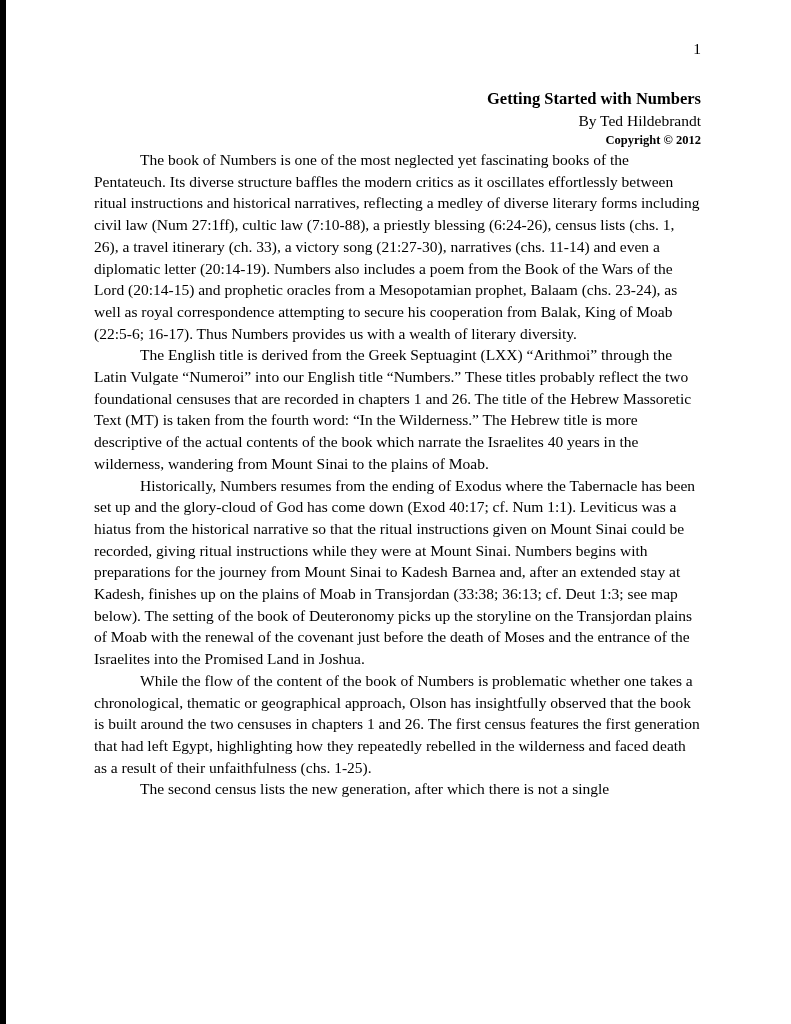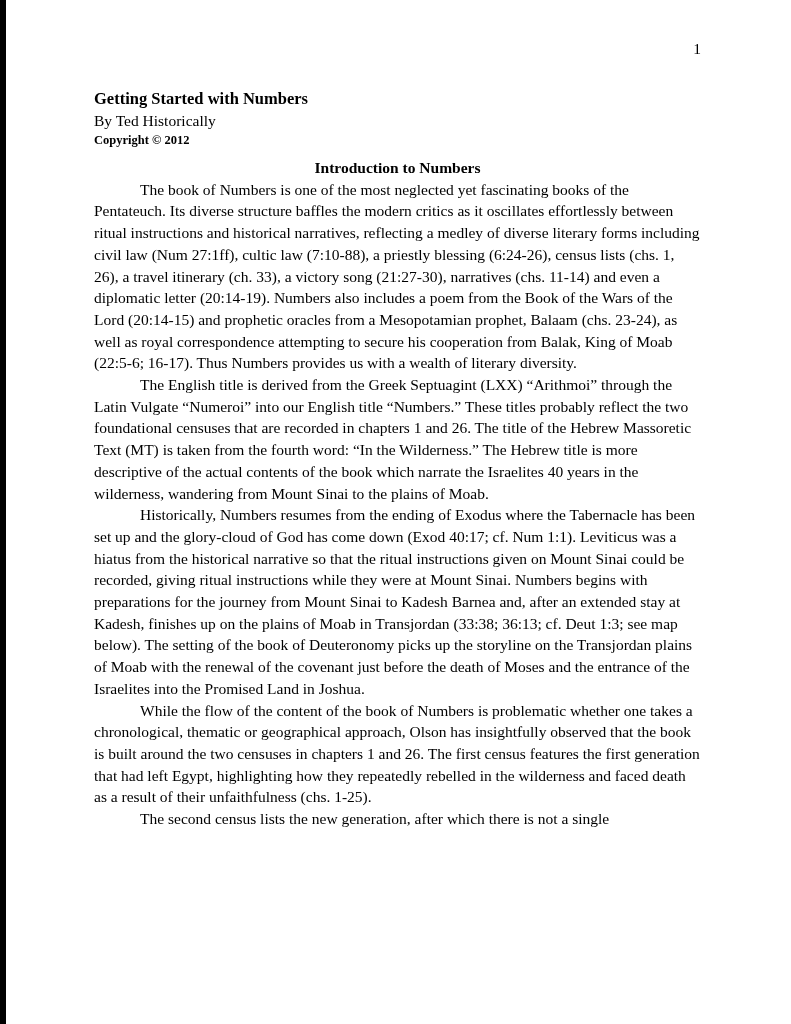--- a/index.html
+++ b/index.html
@@ -32,21 +32,21 @@
     box-sizing: border-box;
     padding: 40px 90px 0 94px;
   }
   .page-number {
     text-align: right;
     font-size: 15.5px;
     line-height: 18px;
     margin: 0 0 30px 0;
   }
   .title-block {
-    text-align: left;
+    text-align: right;
   }
   .doc-title {
     font-weight: bold;
     font-size: 16.5px;
     line-height: 22px;
   }
   .byline {
     font-size: 15.5px;
     line-height: 22px;
   }
@@ -75,25 +75,24 @@
 </style>
 </head>
 <body>
 
 <div class="page">
 
   <div class="page-number">1</div>
 
   <header class="title-block">
     <div class="doc-title">Getting Started with Numbers</div>
-    <div class="byline">By Ted Historically</div>
+    <div class="byline">By Ted Hildebrandt</div>
     <div class="copyright">Copyright © 2012</div>
   </header>
 
-  <h2 class="section-heading first">Introduction to Numbers</h2>
 
   <p class="body-paragraph">The book of Numbers is one of the most neglected yet fascinating books of the Pentateuch.  Its diverse structure baffles the modern critics as it oscillates effortlessly between ritual instructions and historical narratives, reflecting a medley of diverse literary forms including civil law (Num 27:1ff), cultic law (7:10-88), a priestly blessing (6:24-26), census lists (chs. 1, 26), a travel itinerary (ch. 33), a victory song (21:27-30), narratives (chs. 11-14) and even a diplomatic letter (20:14-19). Numbers also includes a poem from the Book of the Wars of the Lord (20:14-15) and prophetic oracles from a Mesopotamian prophet, Balaam (chs. 23-24), as well as royal correspondence attempting to secure his cooperation from Balak, King of Moab (22:5-6; 16-17).  Thus Numbers provides us with a wealth of literary diversity.</p>
 
   <p class="body-paragraph">The English title is derived from the Greek Septuagint (LXX) “Arithmoi” through the Latin Vulgate “Numeroi” into our English title “Numbers.”  These titles probably reflect the two foundational censuses that are recorded in chapters 1 and 26.  The title of the Hebrew Massoretic Text (MT) is taken from the fourth word: “In the Wilderness.”  The Hebrew title is more descriptive of the actual contents of the book which narrate the Israelites 40 years in the wilderness, wandering from Mount Sinai to the plains of Moab.</p>
 
   <p class="body-paragraph">Historically, Numbers resumes from the ending of Exodus where the Tabernacle has been set up and the glory-cloud of God has come down (Exod 40:17; cf. Num 1:1). Leviticus was a hiatus from the historical narrative so that the ritual instructions given on Mount Sinai could be recorded, giving ritual instructions while they were at Mount Sinai. Numbers begins with preparations for the journey from Mount Sinai to Kadesh Barnea and, after an extended stay at Kadesh, finishes up on the plains of Moab in Transjordan (33:38; 36:13; cf. Deut 1:3; see map below). The setting of the book of Deuteronomy picks up the storyline on the Transjordan plains of Moab with the renewal of the covenant just before the death of Moses and the entrance of the Israelites into the Promised Land in Joshua.</p>
 
 
   <p class="body-paragraph">While the flow of the content of the book of Numbers is problematic whether one takes a chronological, thematic or geographical approach, Olson has insightfully observed that the book is built around the two censuses in chapters 1 and 26.  The first census features the first generation that had left Egypt, highlighting how they repeatedly rebelled in the wilderness and faced death as a result of their unfaithfulness (chs. 1-25).</p>
 

